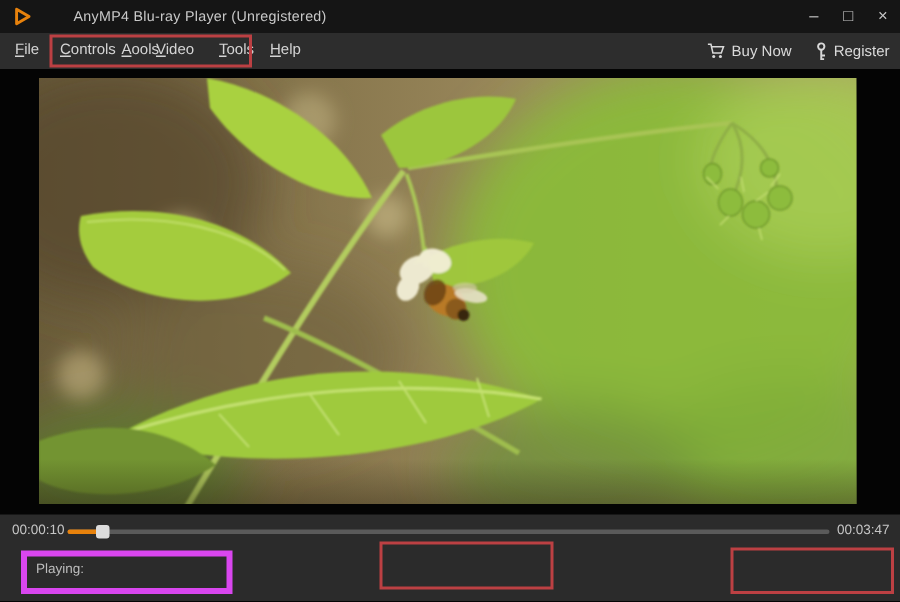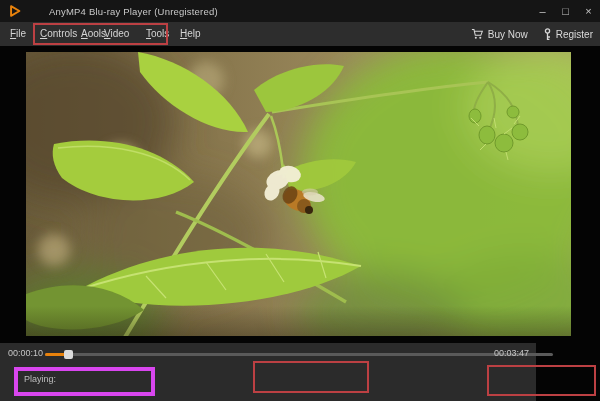--- a/index.html
+++ b/index.html
@@ -40,21 +40,21 @@
   
   .annotation { position:absolute; border:2px solid #bc4043; pointer-events:none; }
   .anno-menu   { left:33px;  top:23px;  width:135px; height:22px; }
   .anno-center { left:253px; top:361px; width:116px; height:32px; }
   .anno-volume { left:487px; top:365px; width:109px; height:31px; }
   
   .video-zone { position:absolute; top:46px; left:0; width:600px; height:297px; background:#040404; }
   .video-frame { position:absolute; left:26px; top:6px; width:545px; height:284px; }
   .video-frame svg { display:block; width:100%; height:100%; }
   
-  .bottom-panel { position:absolute; top:343px; left:0; width:536px; height:58px; background:#2b2b2b; }
+  .bottom-panel { position:absolute; top:343px; left:0; width:600px; height:58px; background:#2b2b2b; }
   .time { position:absolute; top:5px; font-size:9px; color:#c6c6c6; }
   .time-elapsed { left:8px; }
   .time-duration { right:7px; }
   .progress-track {
     position:absolute; left:45px; top:10px; width:508px; height:3px;
     background:#5a5a5a; border-radius:2px;
   }
   .progress-fill { height:100%; background:#e8820c; border-radius:2px; }
   .progress-handle {
     position:absolute; top:-3px; width:9px; height:9px;

